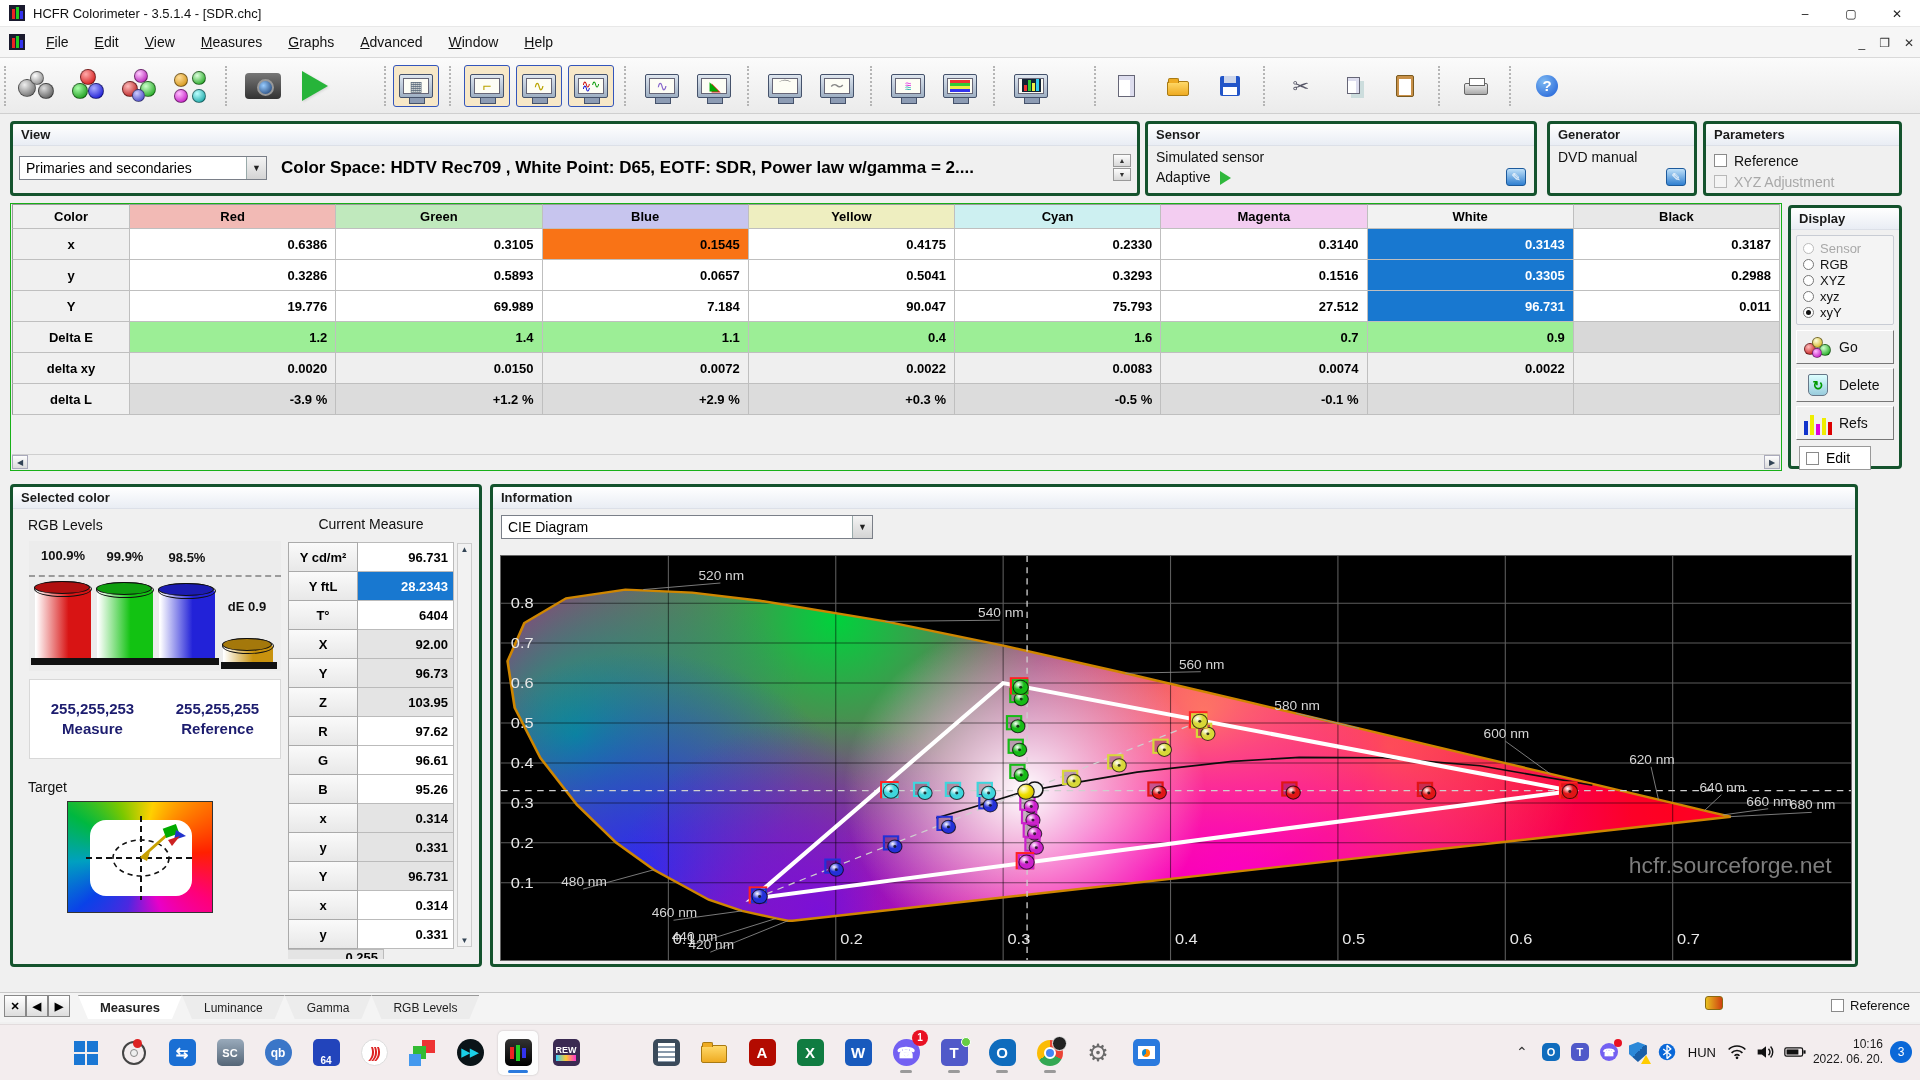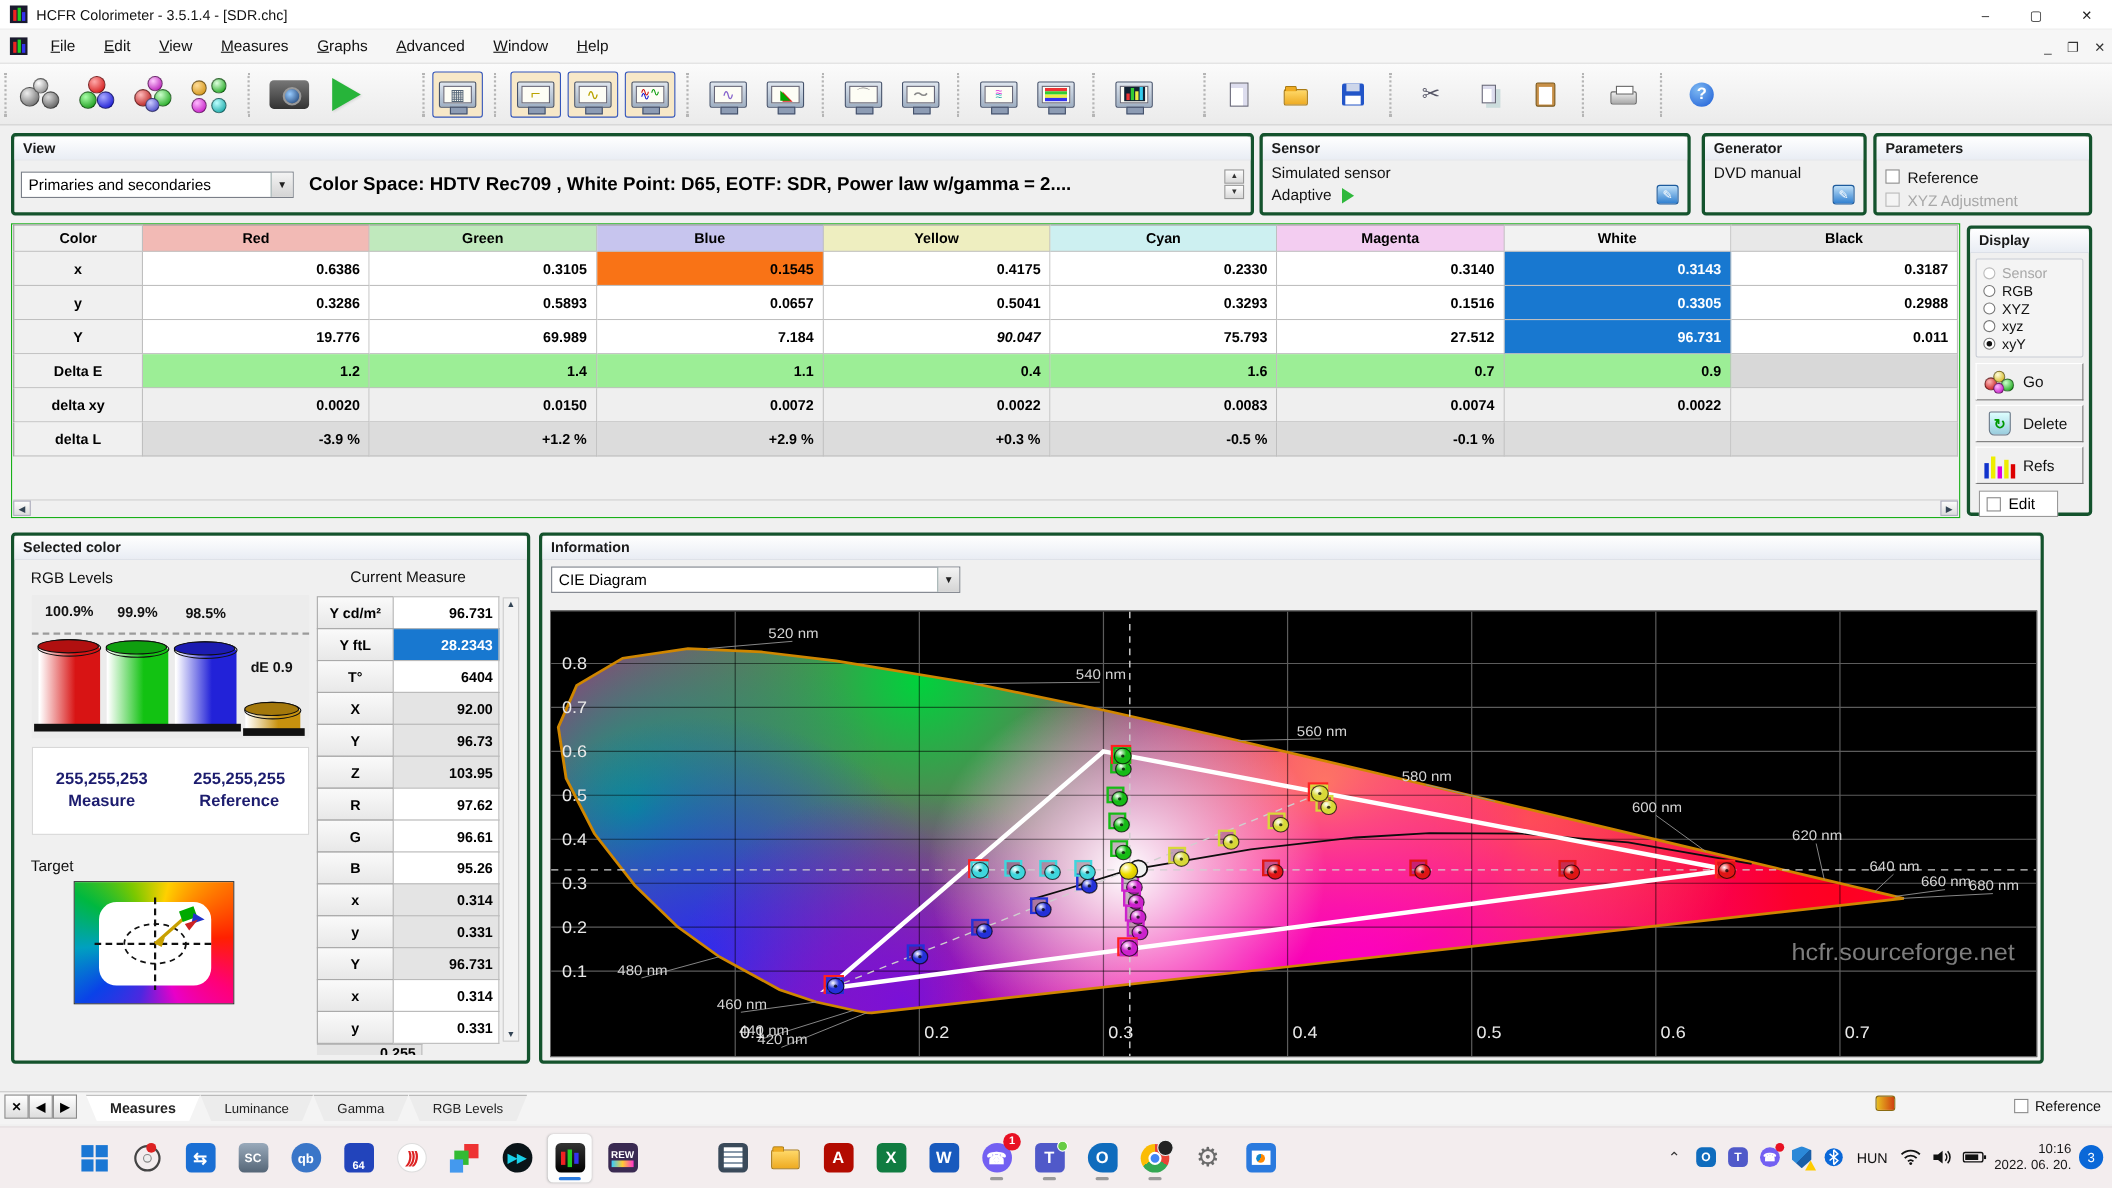--- a/index.html
+++ b/index.html
@@ -413,21 +413,21 @@
         <div class="mc v" style="background: rgb(255, 255, 255);">0.0657</div>
         <div class="mc v" style="background: rgb(255, 255, 255);">0.5041</div>
         <div class="mc v" style="background: rgb(255, 255, 255);">0.3293</div>
         <div class="mc v" style="background: rgb(255, 255, 255);">0.1516</div>
         <div class="mc v selc" style="background: rgb(255, 255, 255);">0.3305</div>
         <div class="mc v" style="background: rgb(255, 255, 255);">0.2988</div>
         <div class="mc rl">Y</div>
         <div class="mc v" style="background: rgb(255, 255, 255);">19.776</div>
         <div class="mc v" style="background: rgb(255, 255, 255);">69.989</div>
         <div class="mc v" style="background: rgb(255, 255, 255);">7.184</div>
-        <div class="mc v" style="background: rgb(255, 255, 255); font-style: italic;">90.047</div>
+        <div class="mc v" style="background: rgb(255, 255, 255);">90.047</div>
         <div class="mc v" style="background: rgb(255, 255, 255);">75.793</div>
         <div class="mc v" style="background: rgb(255, 255, 255);">27.512</div>
         <div class="mc v selc" style="background: rgb(255, 255, 255);">96.731</div>
         <div class="mc v" style="background: rgb(255, 255, 255);">0.011</div>
         <div class="mc rl">Delta E</div>
         <div class="mc v" style="background: rgb(156, 238, 150);">1.2</div>
         <div class="mc v" style="background: rgb(156, 238, 150);">1.4</div>
         <div class="mc v" style="background: rgb(156, 238, 150);">1.1</div>
         <div class="mc v" style="background: rgb(156, 238, 150);">0.4</div>
         <div class="mc v" style="background: rgb(156, 238, 150);">1.6</div>

